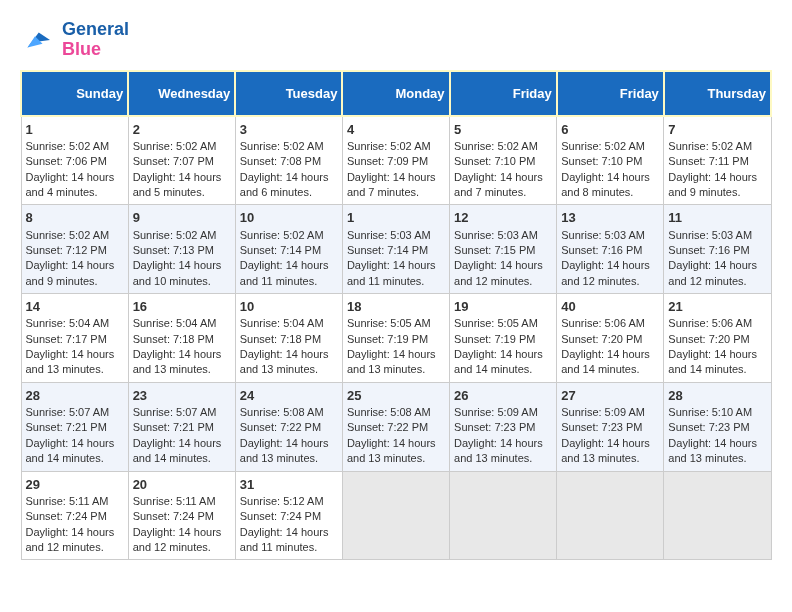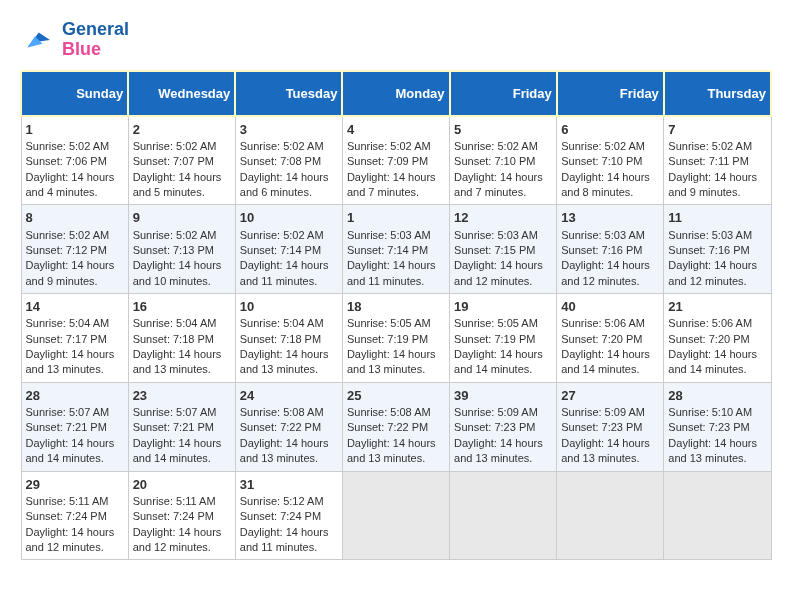--- a/index.html
+++ b/index.html
@@ -229,21 +229,21 @@
         </td>
         <td>
           <span class="day-num">24</span>
           <div class="day-info">Sunrise: 5:08 AM<br>Sunset: 7:22 PM<br>Daylight: 14 hours<br>and 13 minutes.</div>
         </td>
         <td>
           <span class="day-num">25</span>
           <div class="day-info">Sunrise: 5:08 AM<br>Sunset: 7:22 PM<br>Daylight: 14 hours<br>and 13 minutes.</div>
         </td>
         <td>
-          <span class="day-num">39</span>
+          <span class="day-num">26</span>
           <div class="day-info">Sunrise: 5:09 AM<br>Sunset: 7:23 PM<br>Daylight: 14 hours<br>and 13 minutes.</div>
         </td>
         <td>
           <span class="day-num">27</span>
           <div class="day-info">Sunrise: 5:09 AM<br>Sunset: 7:23 PM<br>Daylight: 14 hours<br>and 13 minutes.</div>
         </td>
         <td>
           <span class="day-num">28</span>
           <div class="day-info">Sunrise: 5:10 AM<br>Sunset: 7:23 PM<br>Daylight: 14 hours<br>and 13 minutes.</div>
         </td>

